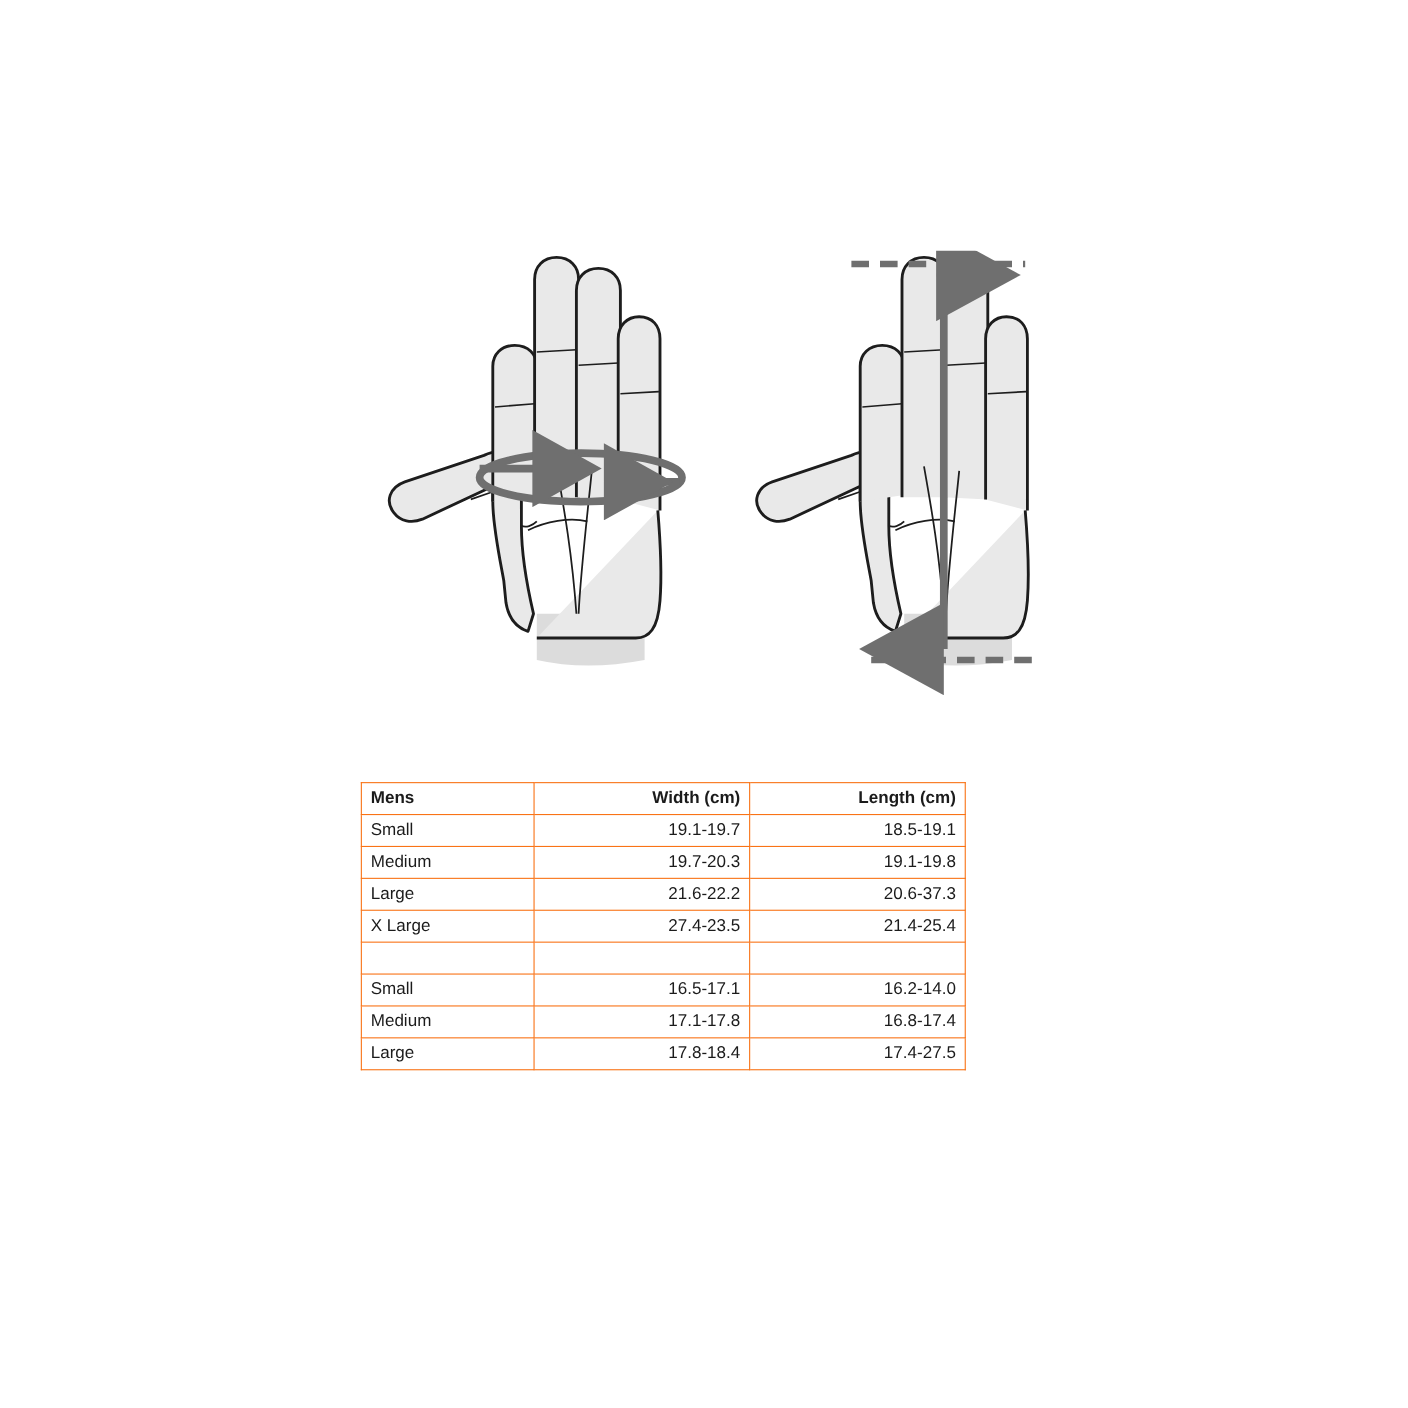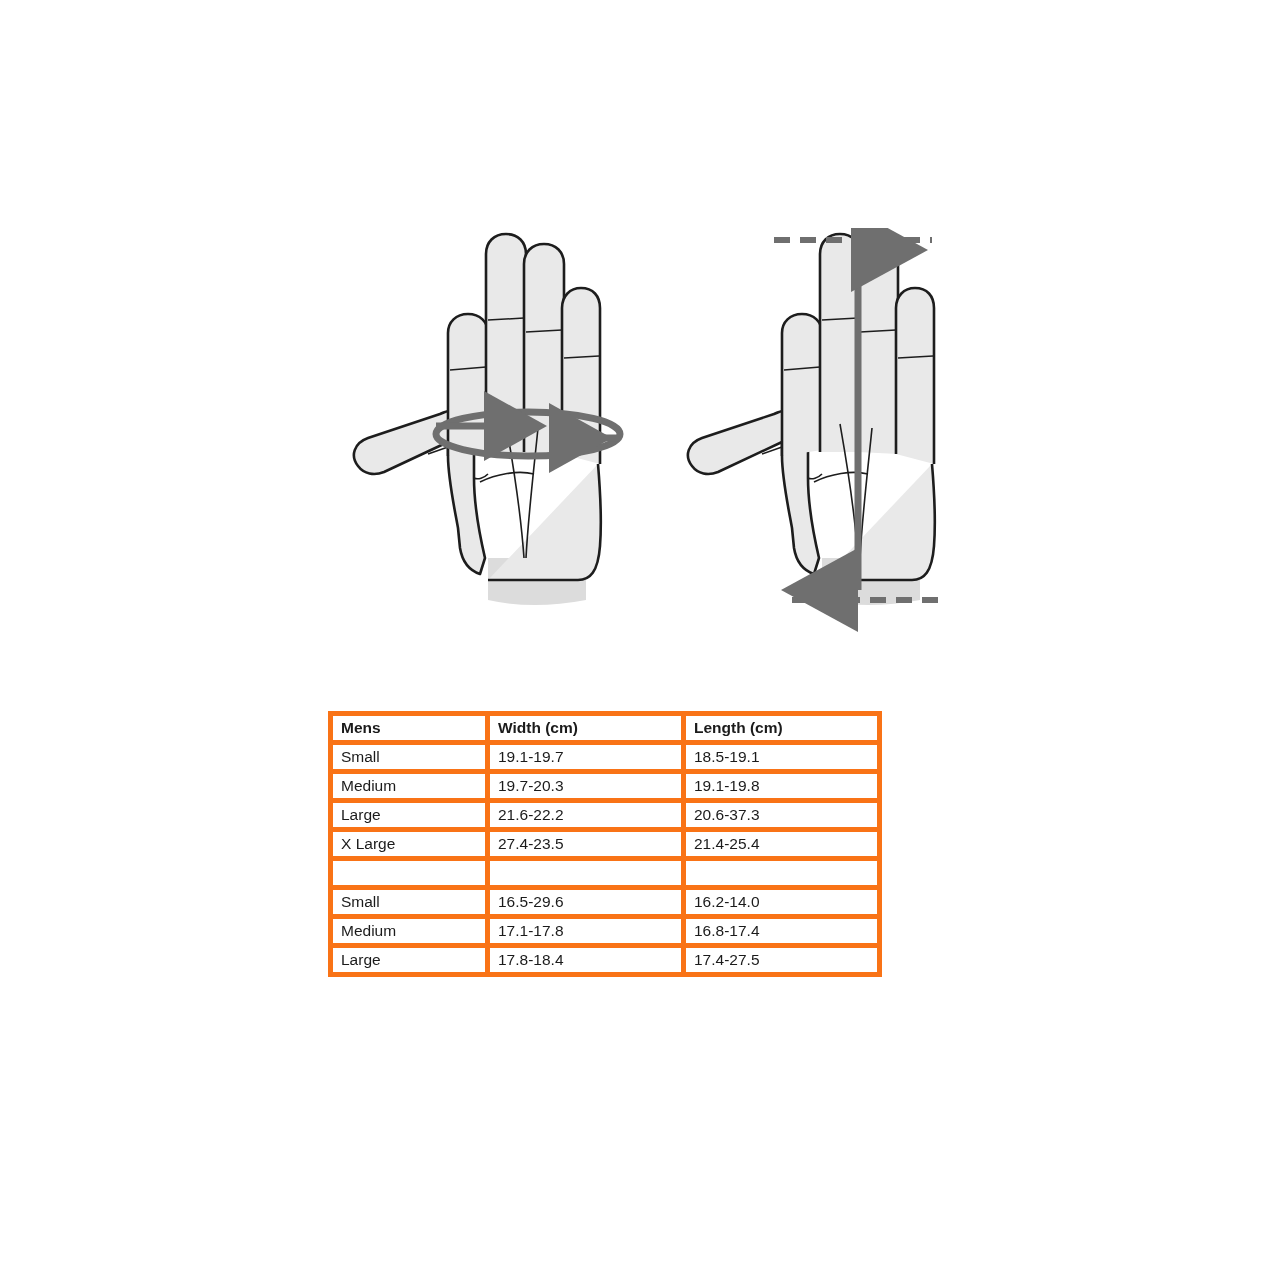--- a/index.html
+++ b/index.html
@@ -34,34 +34,34 @@
   
   #size-table {
     position: absolute;
     left: 328px;
     top: 711px;
     width: 549px;
     border-collapse: collapse;
     table-layout: fixed;
   }
   #size-table td {
-    border: 5px solid #f97316;
+    border: 1px solid #f97316;
     height: 29px;
     padding: 0 8px;
     font-size: 15.5px;
     color: #1b1b1b;
     line-height: 1.1;
     box-sizing: border-box;
   }
   #size-table col.c1 { width: 157px; }
   #size-table col.c2 { width: 196px; }
   #size-table col.c3 { width: 196px; }
 
   .cell-label { text-align: left; }
-  .cell-value { text-align: left; }
+  .cell-value { text-align: right; }
   .row-header .cell-label,
   .row-header .cell-value { font-weight: bold; }
   .row-spacer td { height: 29px; }
 </style>
 </head>
 <body>
 
 <div id="illustration">
   <svg viewBox="0 0 650 430" xmlns="http://www.w3.org/2000/svg">
     <defs>
@@ -227,21 +227,21 @@
       <td class="cell-value">27.4-23.5</td>
       <td class="cell-value">21.4-25.4</td>
     </tr>
     <tr class="row-spacer">
       <td></td>
       <td></td>
       <td></td>
     </tr>
     <tr>
       <td class="cell-label">Small</td>
-      <td class="cell-value">16.5-29.6</td>
+      <td class="cell-value">16.5-17.1</td>
       <td class="cell-value">16.2-14.0</td>
     </tr>
     <tr>
       <td class="cell-label">Medium</td>
       <td class="cell-value">17.1-17.8</td>
       <td class="cell-value">16.8-17.4</td>
     </tr>
     <tr>
       <td class="cell-label">Large</td>
       <td class="cell-value">17.8-18.4</td>

